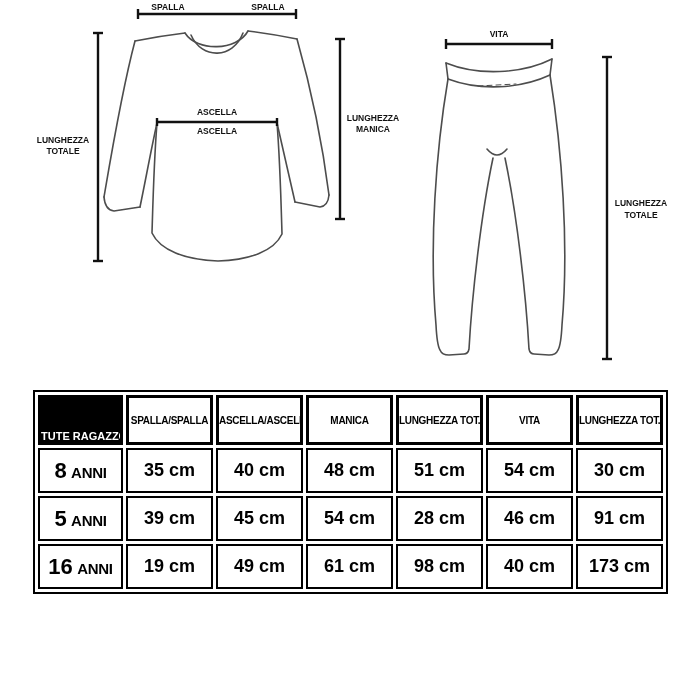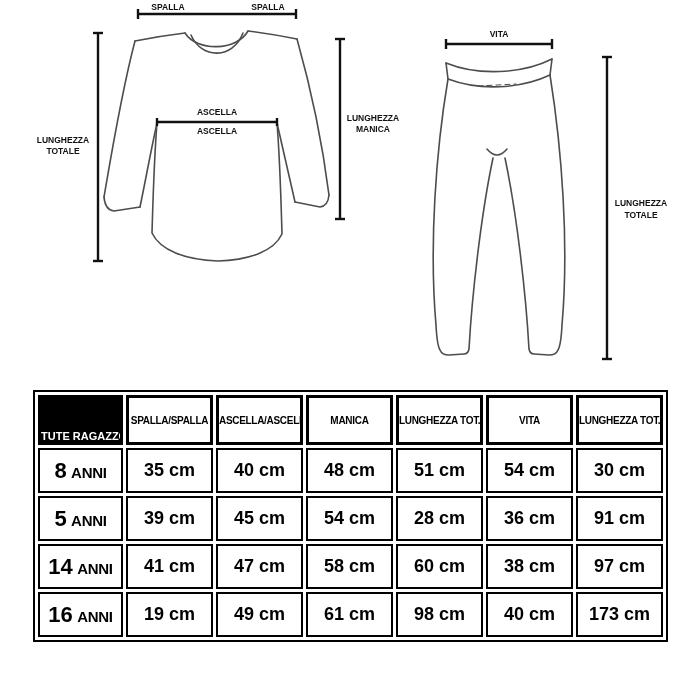--- a/index.html
+++ b/index.html
@@ -153,31 +153,22 @@
       <td>51 cm</td>
       <td>54 cm</td>
       <td>30 cm</td>
     </tr>
     <tr>
       <th class="size"><span class="num">5</span> <span class="word">ANNI</span></th>
       <td>39 cm</td>
       <td>45 cm</td>
       <td>54 cm</td>
       <td>28 cm</td>
-      <td>36 cm</td>
+      <td>46 cm</td>
       <td>91 cm</td>
-    </tr>
-    <tr>
-      <th class="size"><span class="num">14</span> <span class="word">ANNI</span></th>
-      <td>41 cm</td>
-      <td>47 cm</td>
-      <td>58 cm</td>
-      <td>60 cm</td>
-      <td>38 cm</td>
-      <td>97 cm</td>
     </tr>
     <tr>
       <th class="size"><span class="num">16</span> <span class="word">ANNI</span></th>
       <td>19 cm</td>
       <td>49 cm</td>
       <td>61 cm</td>
       <td>98 cm</td>
       <td>40 cm</td>
       <td>173 cm</td>
     </tr>

